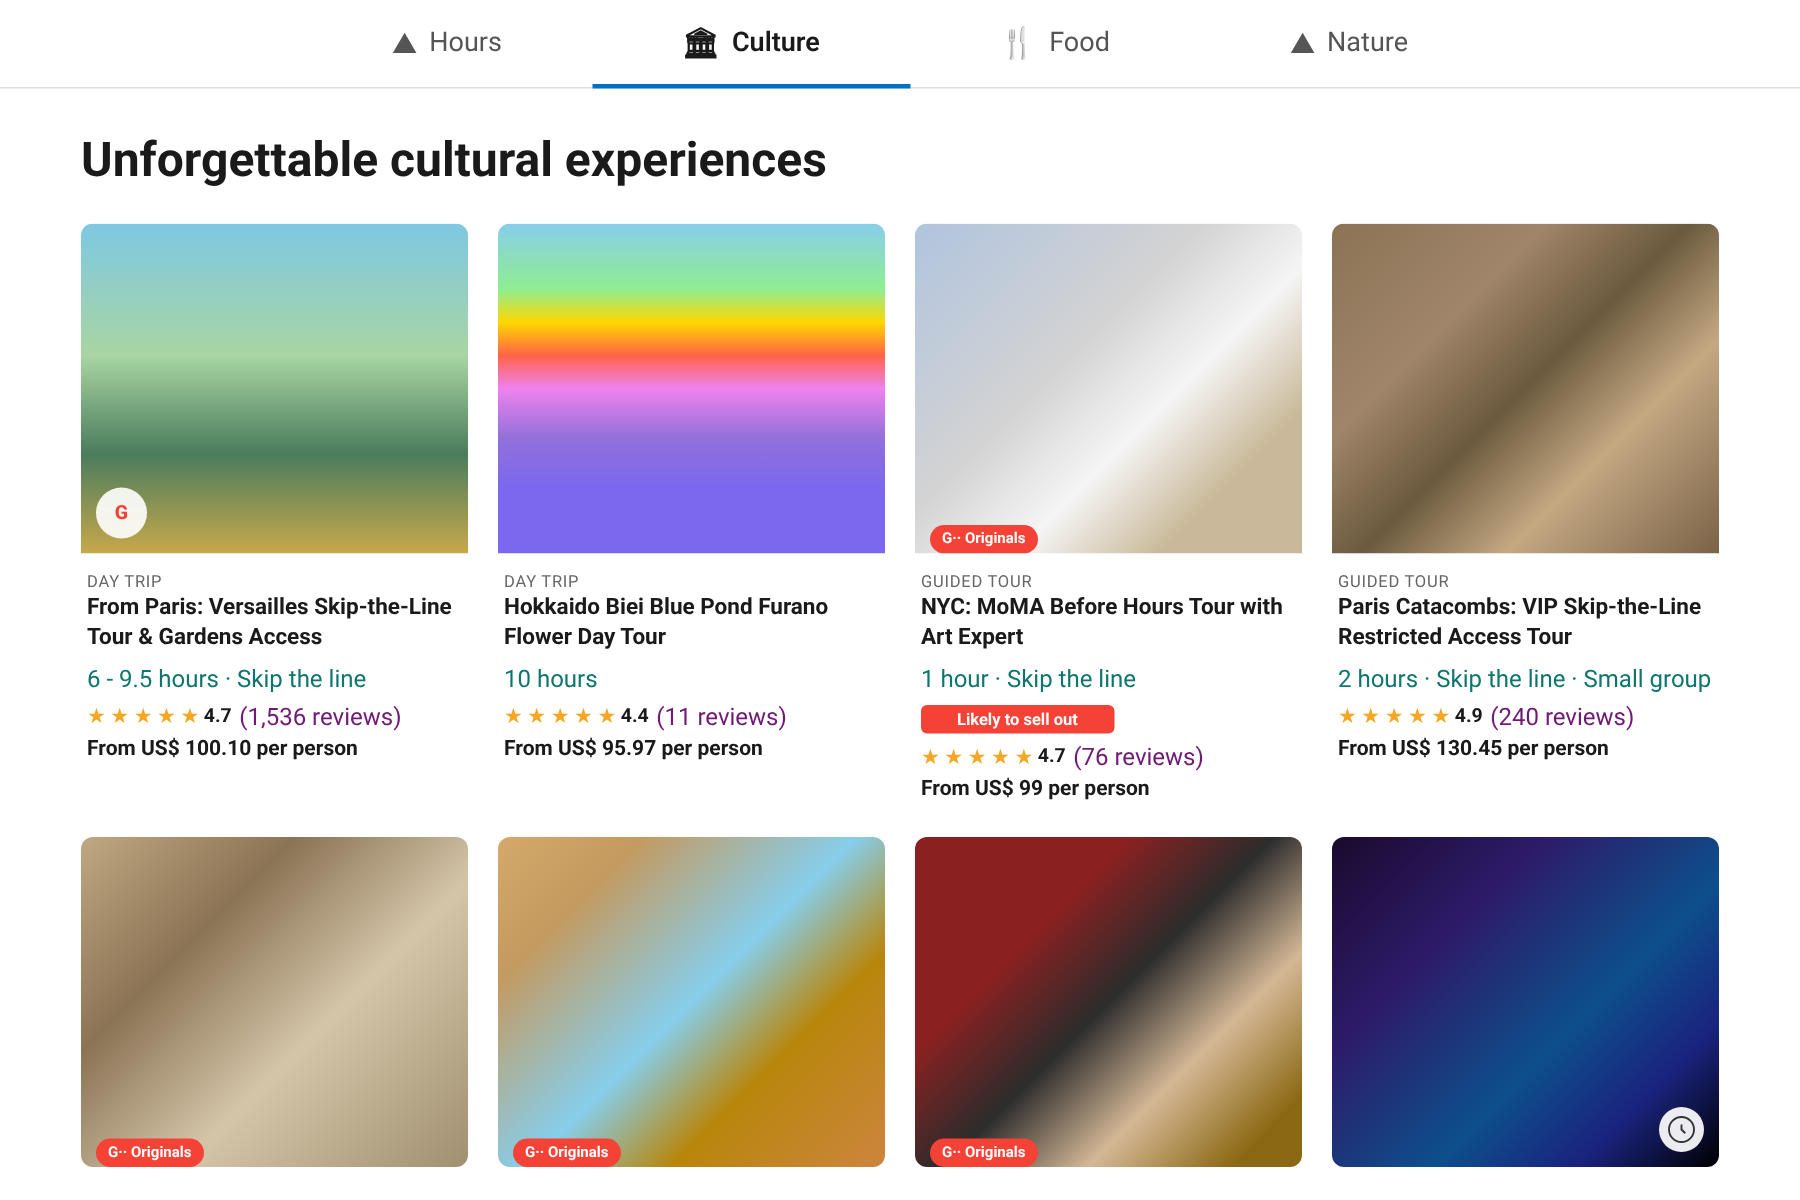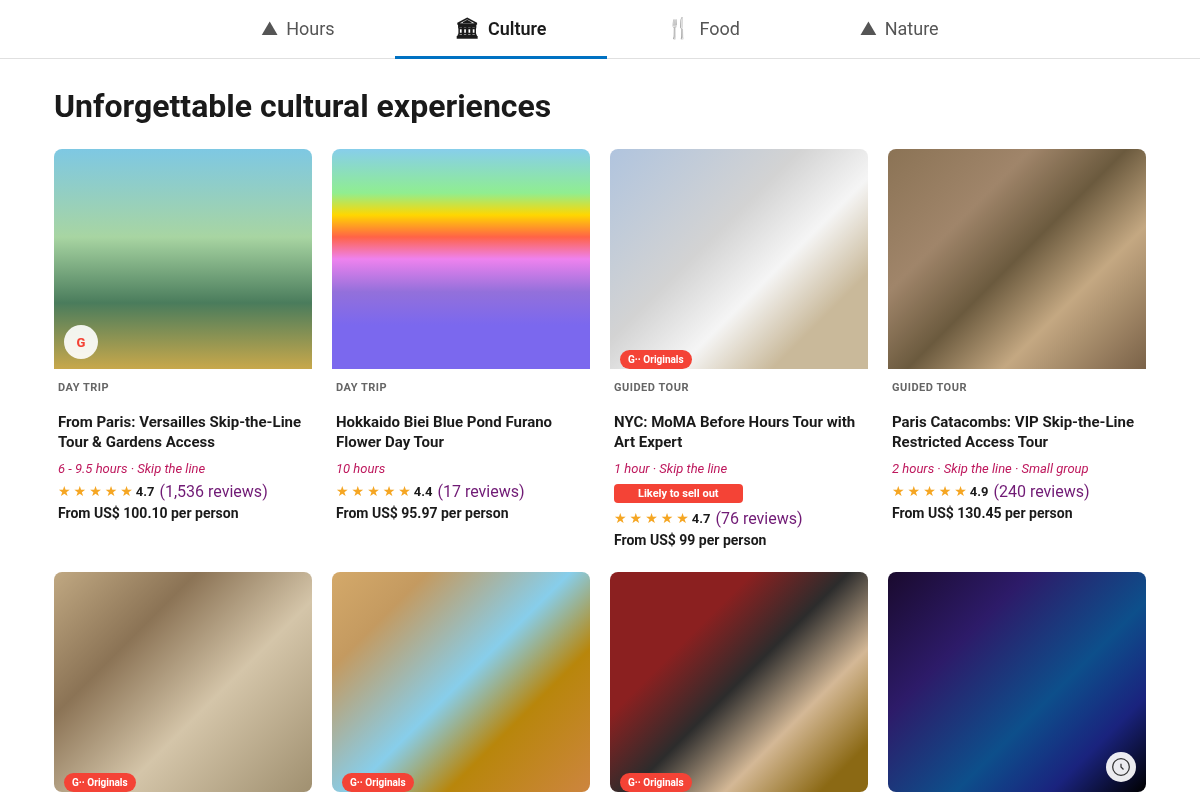--- a/index.html
+++ b/index.html
@@ -111,40 +111,39 @@
     }
     .img-bar {
       background: linear-gradient(135deg, #1a0a2e 0%, #2d1b69 30%, #0d4f8b 60%, #1a237e 80%, #000 100%);
       width: 100%; height: 100%;
     }
 
     .card-info { padding: 12px 4px 4px; }
 
     .card-type {
       font-size: 11px;
-      font-weight: 700;
+      font-weight: 400;
       color: #666;
       text-transform: uppercase;
       letter-spacing: 0.5px;
-      margin-bottom: 18px;
+      margin-bottom: 0;
     }
 
     .card-title {
       font-size: 15px;
       font-weight: 700;
       color: #1a1a1a;
       line-height: 1.35;
       margin-bottom: 8px;
     }
 
     .card-meta {
-      font-size: 13px;
-      color: #be185d;
+      font-size: 16px;
+      color: #0f766e;
       margin-bottom: 6px;
-      font-style: italic;
     }
 
     .sell-out-badge {
       display: inline-block;
       background: #f44336;
       color: #fff;
       font-size: 11px;
       font-weight: 700;
       padding: 3px 24px;
       border-radius: 4px;
@@ -252,21 +251,21 @@
         <div class="card-type">DAY TRIP</div>
         <div class="card-title">Hokkaido Biei Blue Pond Furano Flower Day Tour</div>
         <div class="card-meta">10 hours</div>
         <div class="stars">
           <span class="star">★</span>
           <span class="star">★</span>
           <span class="star">★</span>
           <span class="star">★</span>
           <span class="star-half">★</span>
           <span class="rating-num">4.4</span>
-          <span class="rating-count">(17 reviews)</span>
+          <span class="rating-count">(11 reviews)</span>
         </div>
         <div class="card-price">From US$ 95.97 per person</div>
       </div>
     </div>
 
     <div class="card">
       <div class="card-image-wrap">
         <div class="img-moma"></div>
         <div class="badge-originals">G·· Originals</div>
       </div>

